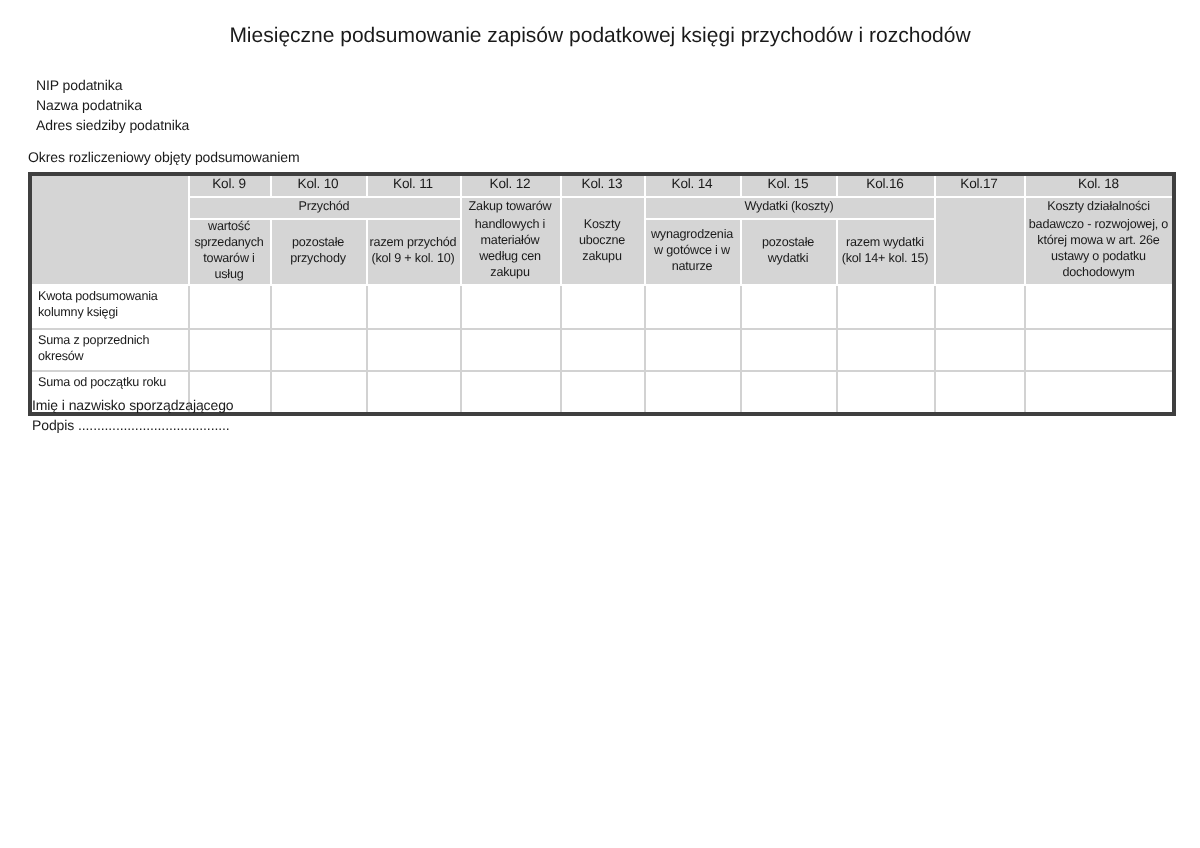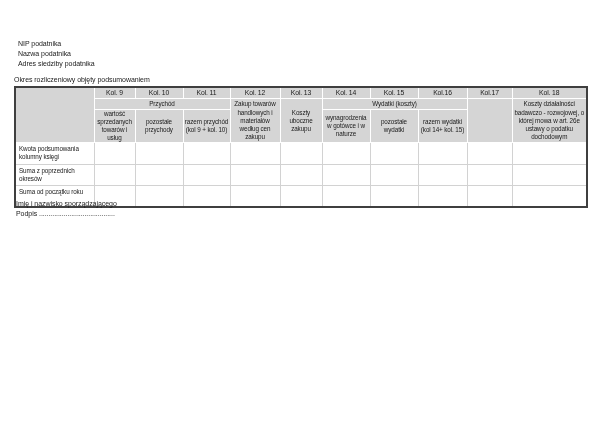--- a/index.html
+++ b/index.html
@@ -81,20 +81,21 @@
     font-size: 7px;
     line-height: 10px;
     letter-spacing: -0.05px;
   }
 </style>
 </head>
 <body>
 
 <div class="page">
 
+  <h1 class="title">Miesięczne podsumowanie zapisów podatkowej księgi przychodów i rozchodów</h1>
 
   <div class="info-block">
     <div>NIP podatnika</div>
     <div>Nazwa podatnika</div>
     <div>Adres siedziby podatnika</div>
   </div>
 
   <div class="period-label">Okres rozliczeniowy objęty podsumowaniem</div>
 
   <table class="summary">

